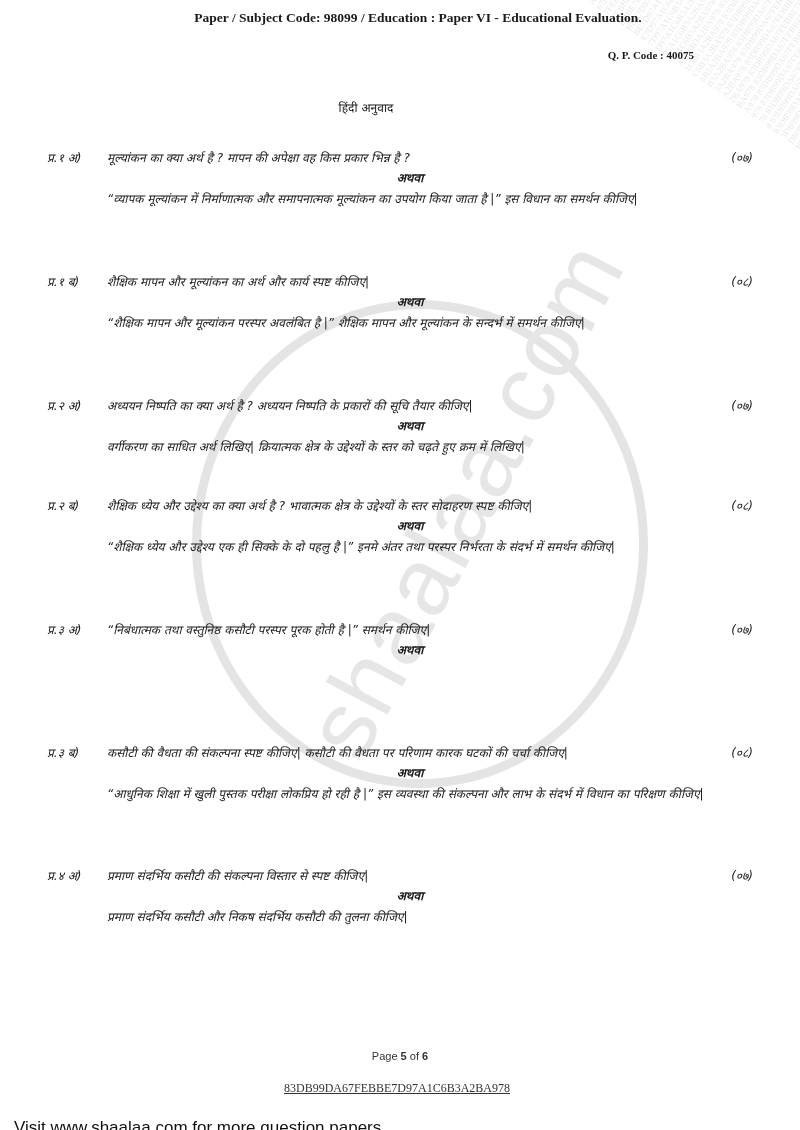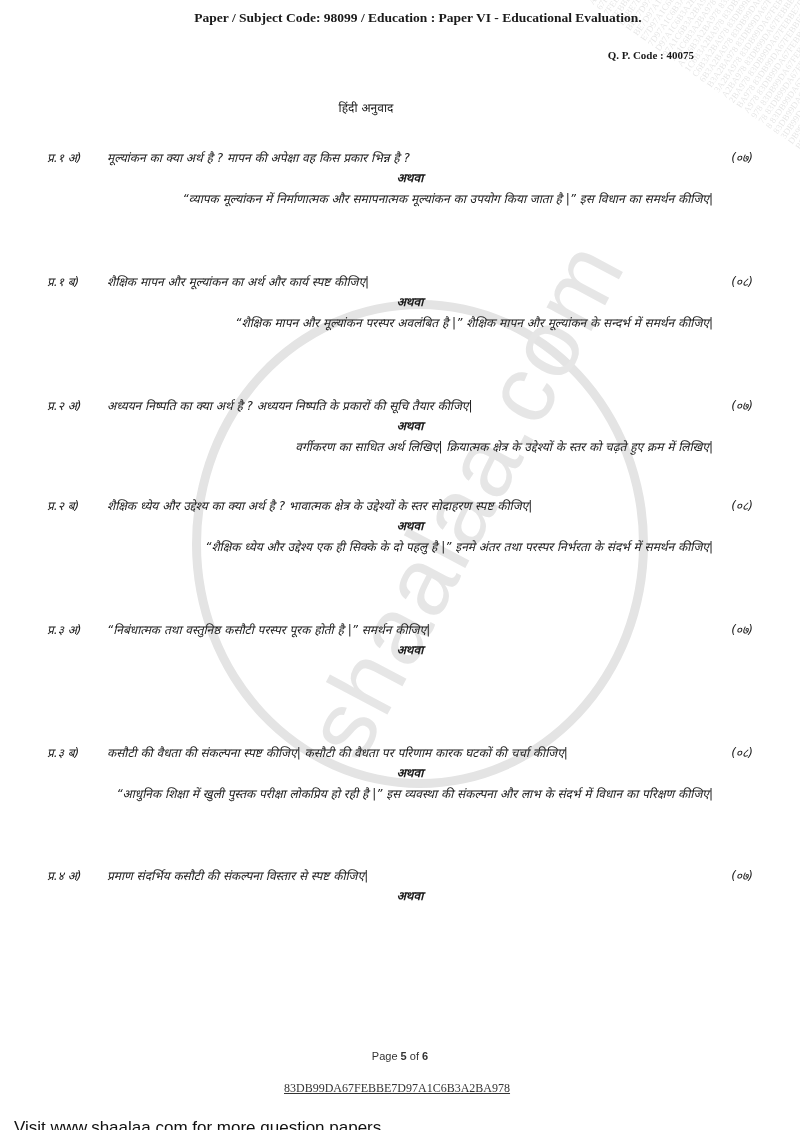--- a/index.html
+++ b/index.html
@@ -37,21 +37,21 @@
     position: absolute; top: 99px; left: 0; width: 732px; text-align: center;
     font-family: "DejaVu Sans", sans-serif; font-size: 12px;
   }
   .question { position: absolute; left: 47px; width: 706px; font-size: 12px;
     font-family: "DejaVu Sans", sans-serif; font-style: italic; }
   .q-row { display: flex; align-items: baseline; }
   .q-label { width: 60px; flex: none; }
   .q-text { flex: 1; }
   .q-marks { width: 40px; text-align: right; flex: none; }
   .or-label { text-align: center; font-weight: bold; margin: 3px 0 2px 0; padding-left: 20px; }
-  .alt-text { margin-left: 60px; margin-right: 40px; line-height: 22px; text-align: right; }
+  .alt-text { margin-left: 60px; margin-right: 40px; line-height: 22px; }
   .page-num {
     position: absolute; top: 1050px; left: 0; width: 800px; text-align: center;
     font-family: "Liberation Sans", sans-serif; font-size: 11px; color: #333;
   }
   .page-num b { font-weight: bold; }
   .footer-link {
     position: absolute; top: 1087px; left: 14px;
     font-family: "Liberation Sans", sans-serif; font-size: 17px; color: #111; margin-top: 31px;
   }
   .footer-hash {
@@ -129,20 +129,21 @@
   <div class="alt-text">“आधुनिक शिक्षा में खुली पुस्तक परीक्षा लोकप्रिय हो रही है |” इस व्यवस्था की संकल्पना और लाभ के संदर्भ में विधान का परिक्षण कीजिए|</div>
 </div>
 
 <div class="question" style="top:867px">
   <div class="q-row">
     <span class="q-label">प्र.४ अ)</span>
     <span class="q-text">प्रमाण संदर्भिय कसौटी की संकल्पना विस्तार से स्पष्ट कीजिए|</span>
     <span class="q-marks">(०७)</span>
   </div>
   <div class="or-label">अथवा</div>
+  <div class="alt-text">प्रमाण संदर्भिय कसौटी और निकष संदर्भिय कसौटी की तुलना कीजिए|</div>
 </div>
 
 <div class="page-num">
   <span>Page </span><b>5</b><span> of </span><b>6</b>
 </div>
 
 <div class="footer-link">Visit www.shaalaa.com for more question papers</div>
 <div class="footer-hash">83DB99DA67FEBBE7D97A1C6B3A2BA978</div>
 
 </body></html>

